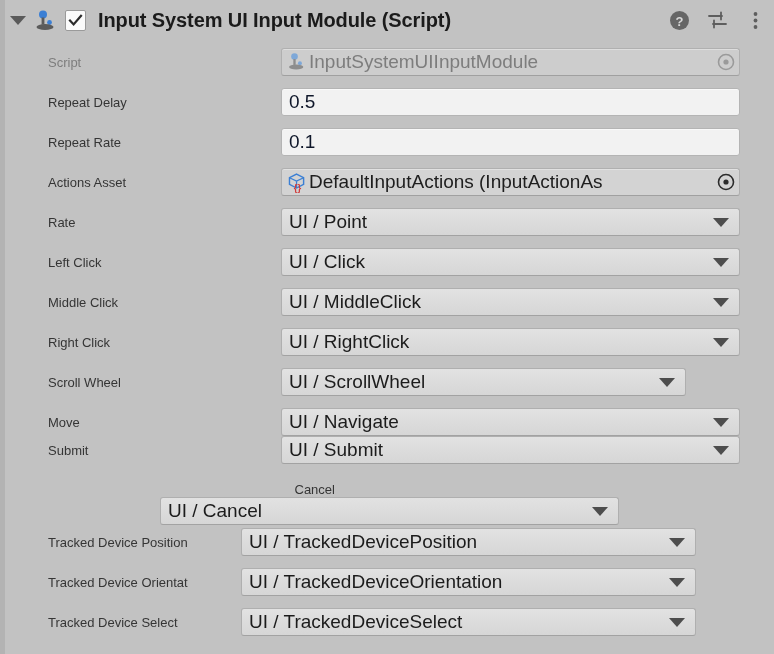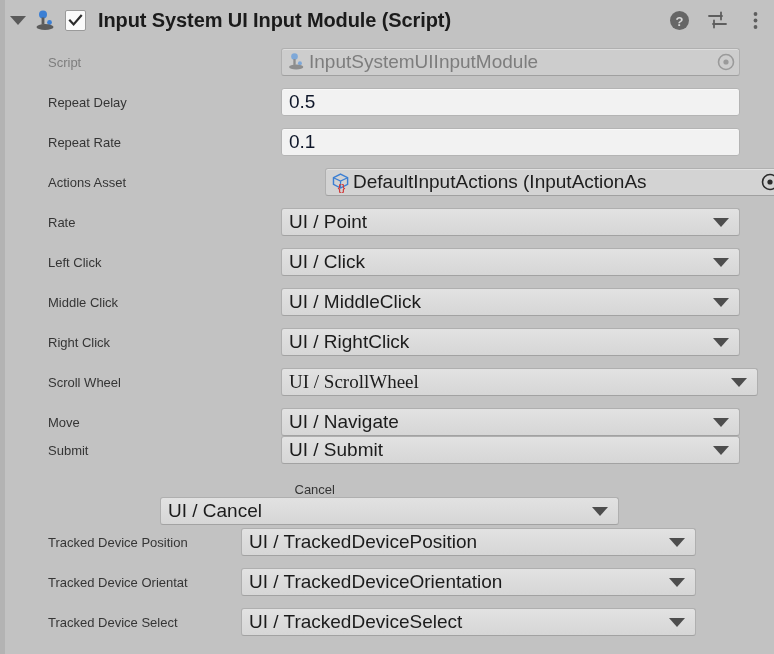--- a/index.html
+++ b/index.html
@@ -304,21 +304,21 @@
         <div class="field textfield" style="width: 459px;">
           <div class="val">0.5</div>
         </div>
       </div>
       <div class="row" style="top: 122px;">
         <div class="row-label lbl-std">Repeat Rate</div>
         <div class="field textfield" style="width: 459px;">
           <div class="val">0.1</div>
         </div>
       </div>
-      <div class="row" style="top: 162px; gap: 44px;">
+      <div class="row" style="top: 162px;">
         <div class="row-label lbl-std">Actions Asset</div>
         <div class="field objfield" style="width: 459px;">
           <div class="obj-icon">
             <svg width="21" height="21" viewBox="0 0 22 22">
               <path d="M10 2.2 L17.4 6 L17.4 13 L10 16.8 L2.6 13 L2.6 6 Z" fill="none" stroke="#3b7fd4" stroke-width="1.5"></path>
               <path d="M2.6 6 L10 9.6 L17.4 6" fill="none" stroke="#3b7fd4" stroke-width="1.3"></path>
               <path d="M10 9.6 L10 16.8" fill="none" stroke="#3b7fd4" stroke-width="1.3"></path>
               <text x="11" y="20" font-family="Liberation Sans, sans-serif" font-size="10" font-weight="bold" fill="#d03c3c" text-anchor="middle">{}</text>
             </svg>
           </div>
@@ -354,21 +354,21 @@
       </div>
       <div class="row" style="top: 322px;">
         <div class="row-label lbl-std">Right Click</div>
         <div class="field dropdown" style="width: 459px;">
           <div class="val">UI / RightClick</div>
           <div class="dd-arrow"></div>
         </div>
       </div>
       <div class="row" style="top: 362px;">
         <div class="row-label lbl-std">Scroll Wheel</div>
-        <div class="field dropdown" style="width: 477px; font-family: Liberation Serif, serif;">
+        <div class="field dropdown" style="width: 405px;">
           <div class="val">UI / ScrollWheel</div>
           <div class="dd-arrow"></div>
         </div>
       </div>
       <div class="row" style="top: 402px;">
         <div class="row-label lbl-std">Move</div>
         <div class="field dropdown" style="width: 459px;">
           <div class="val">UI / Navigate</div>
           <div class="dd-arrow"></div>
         </div>

